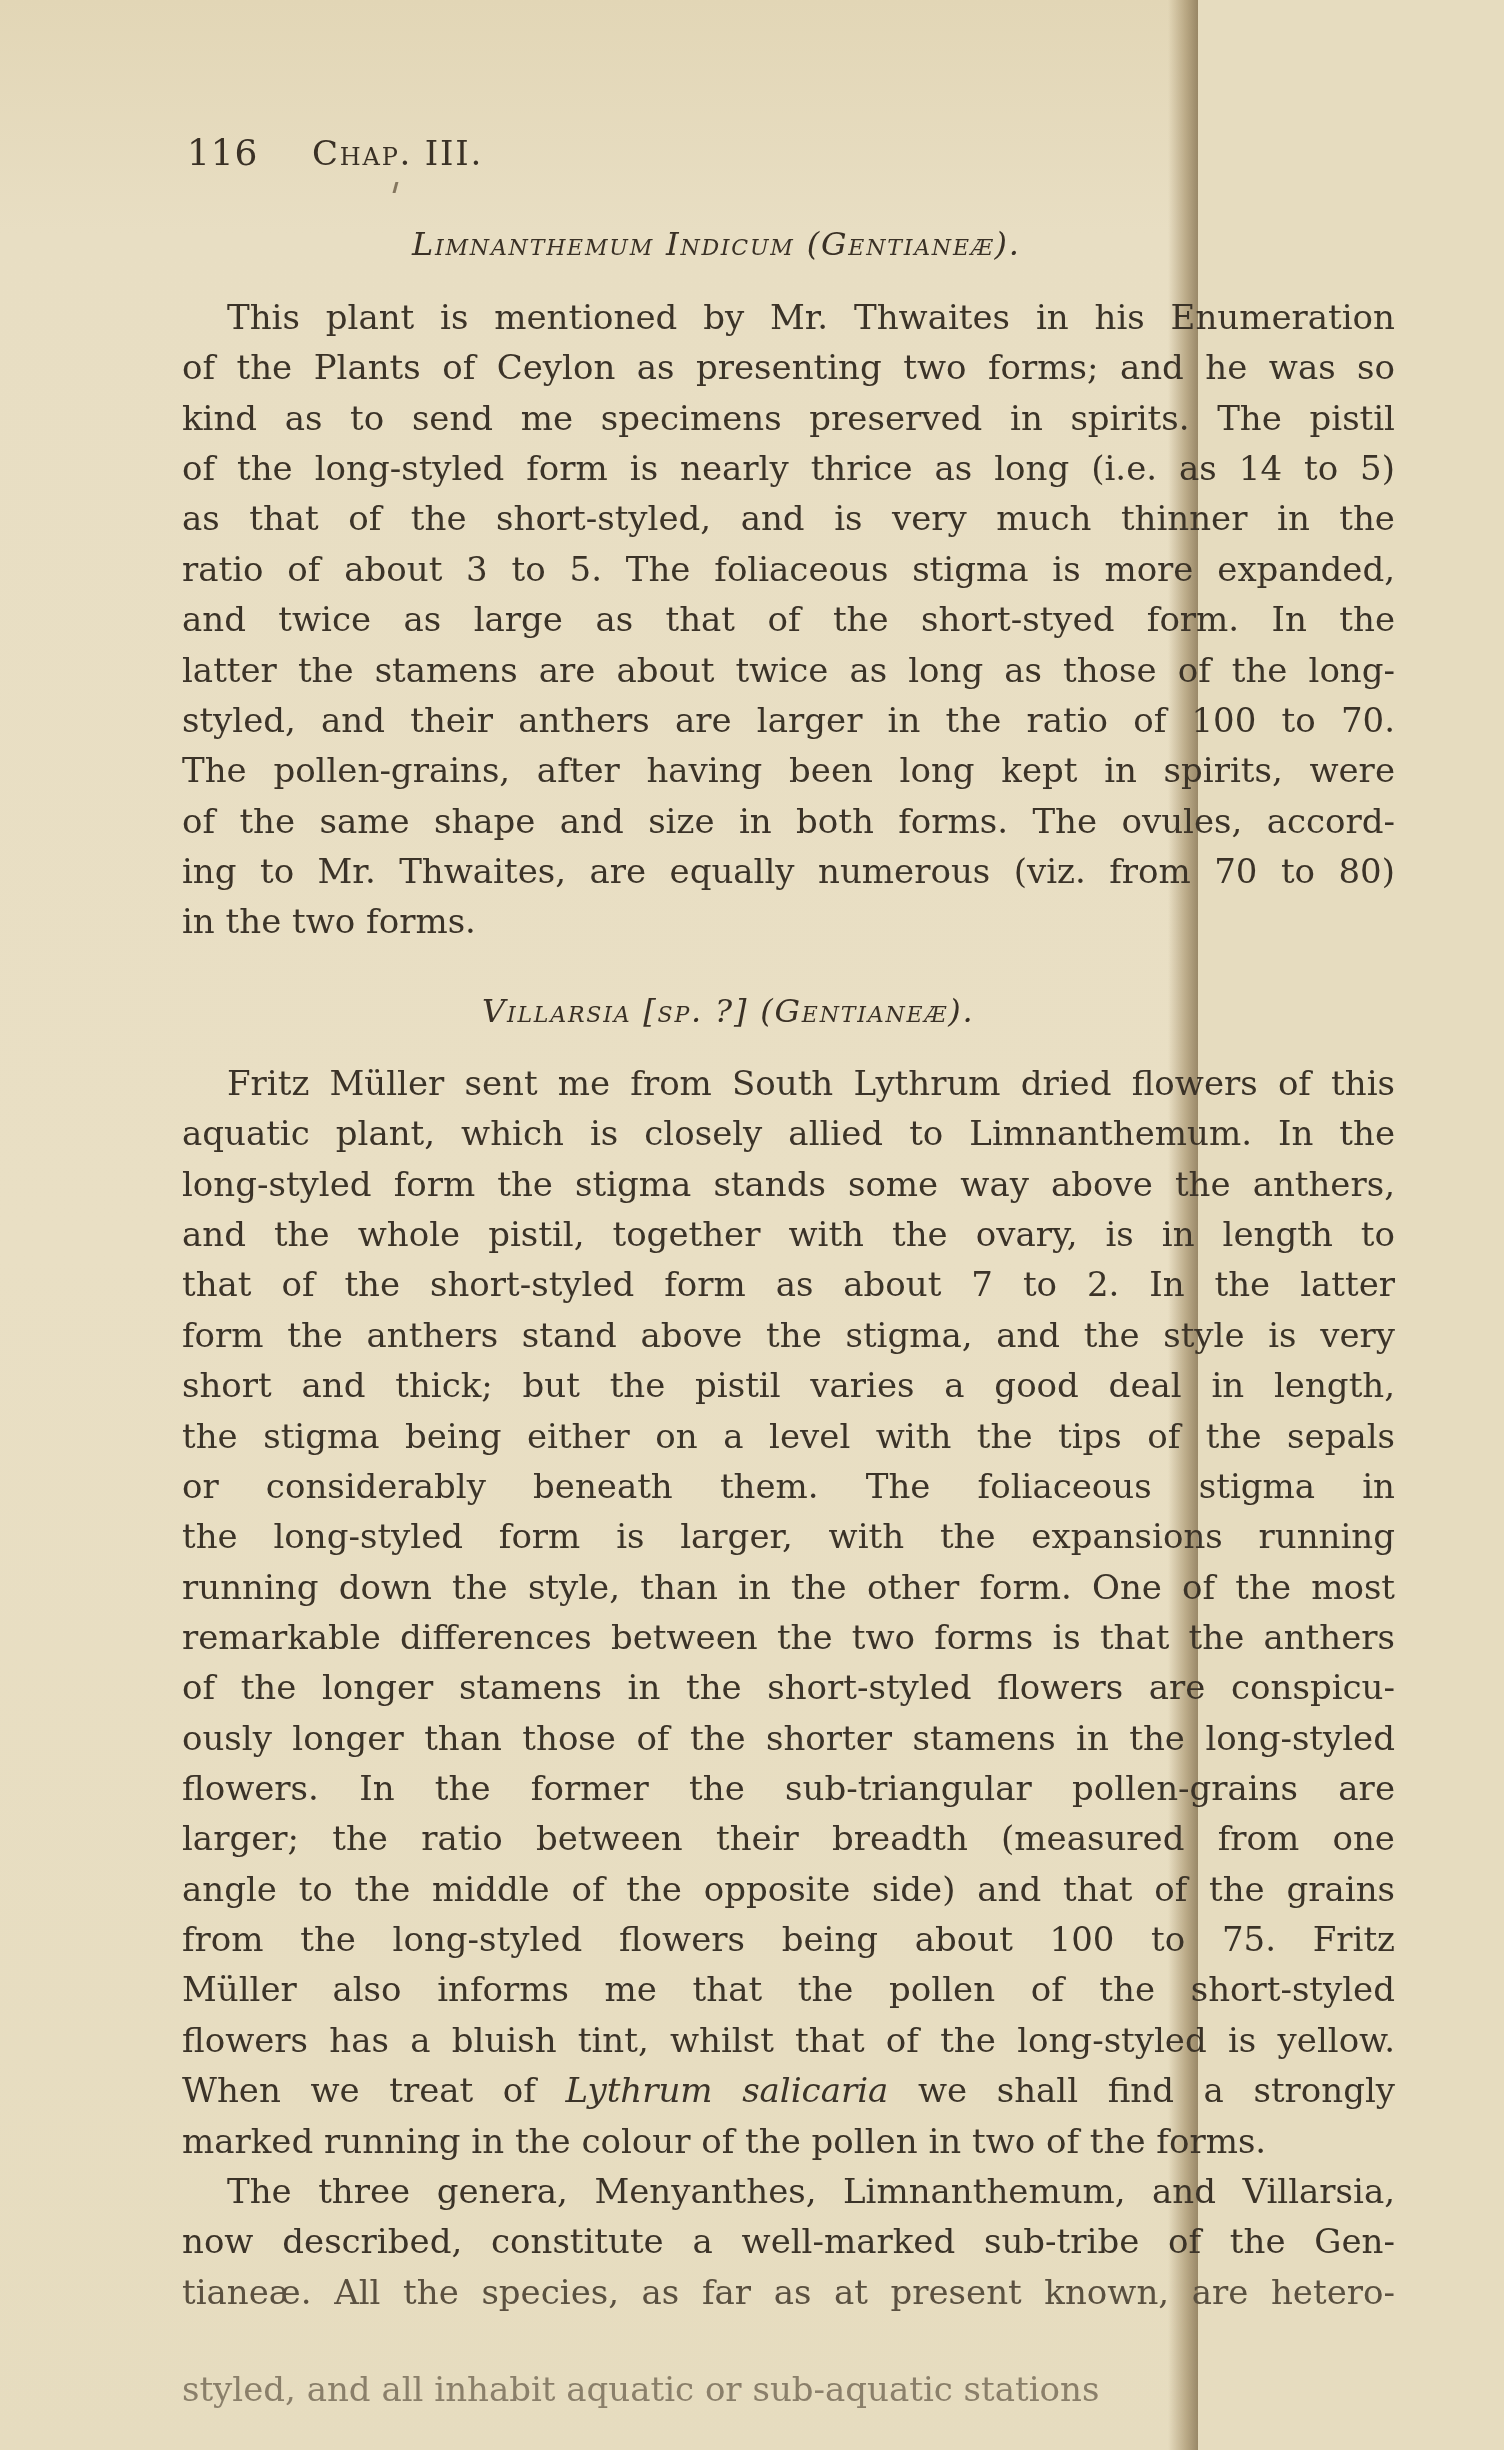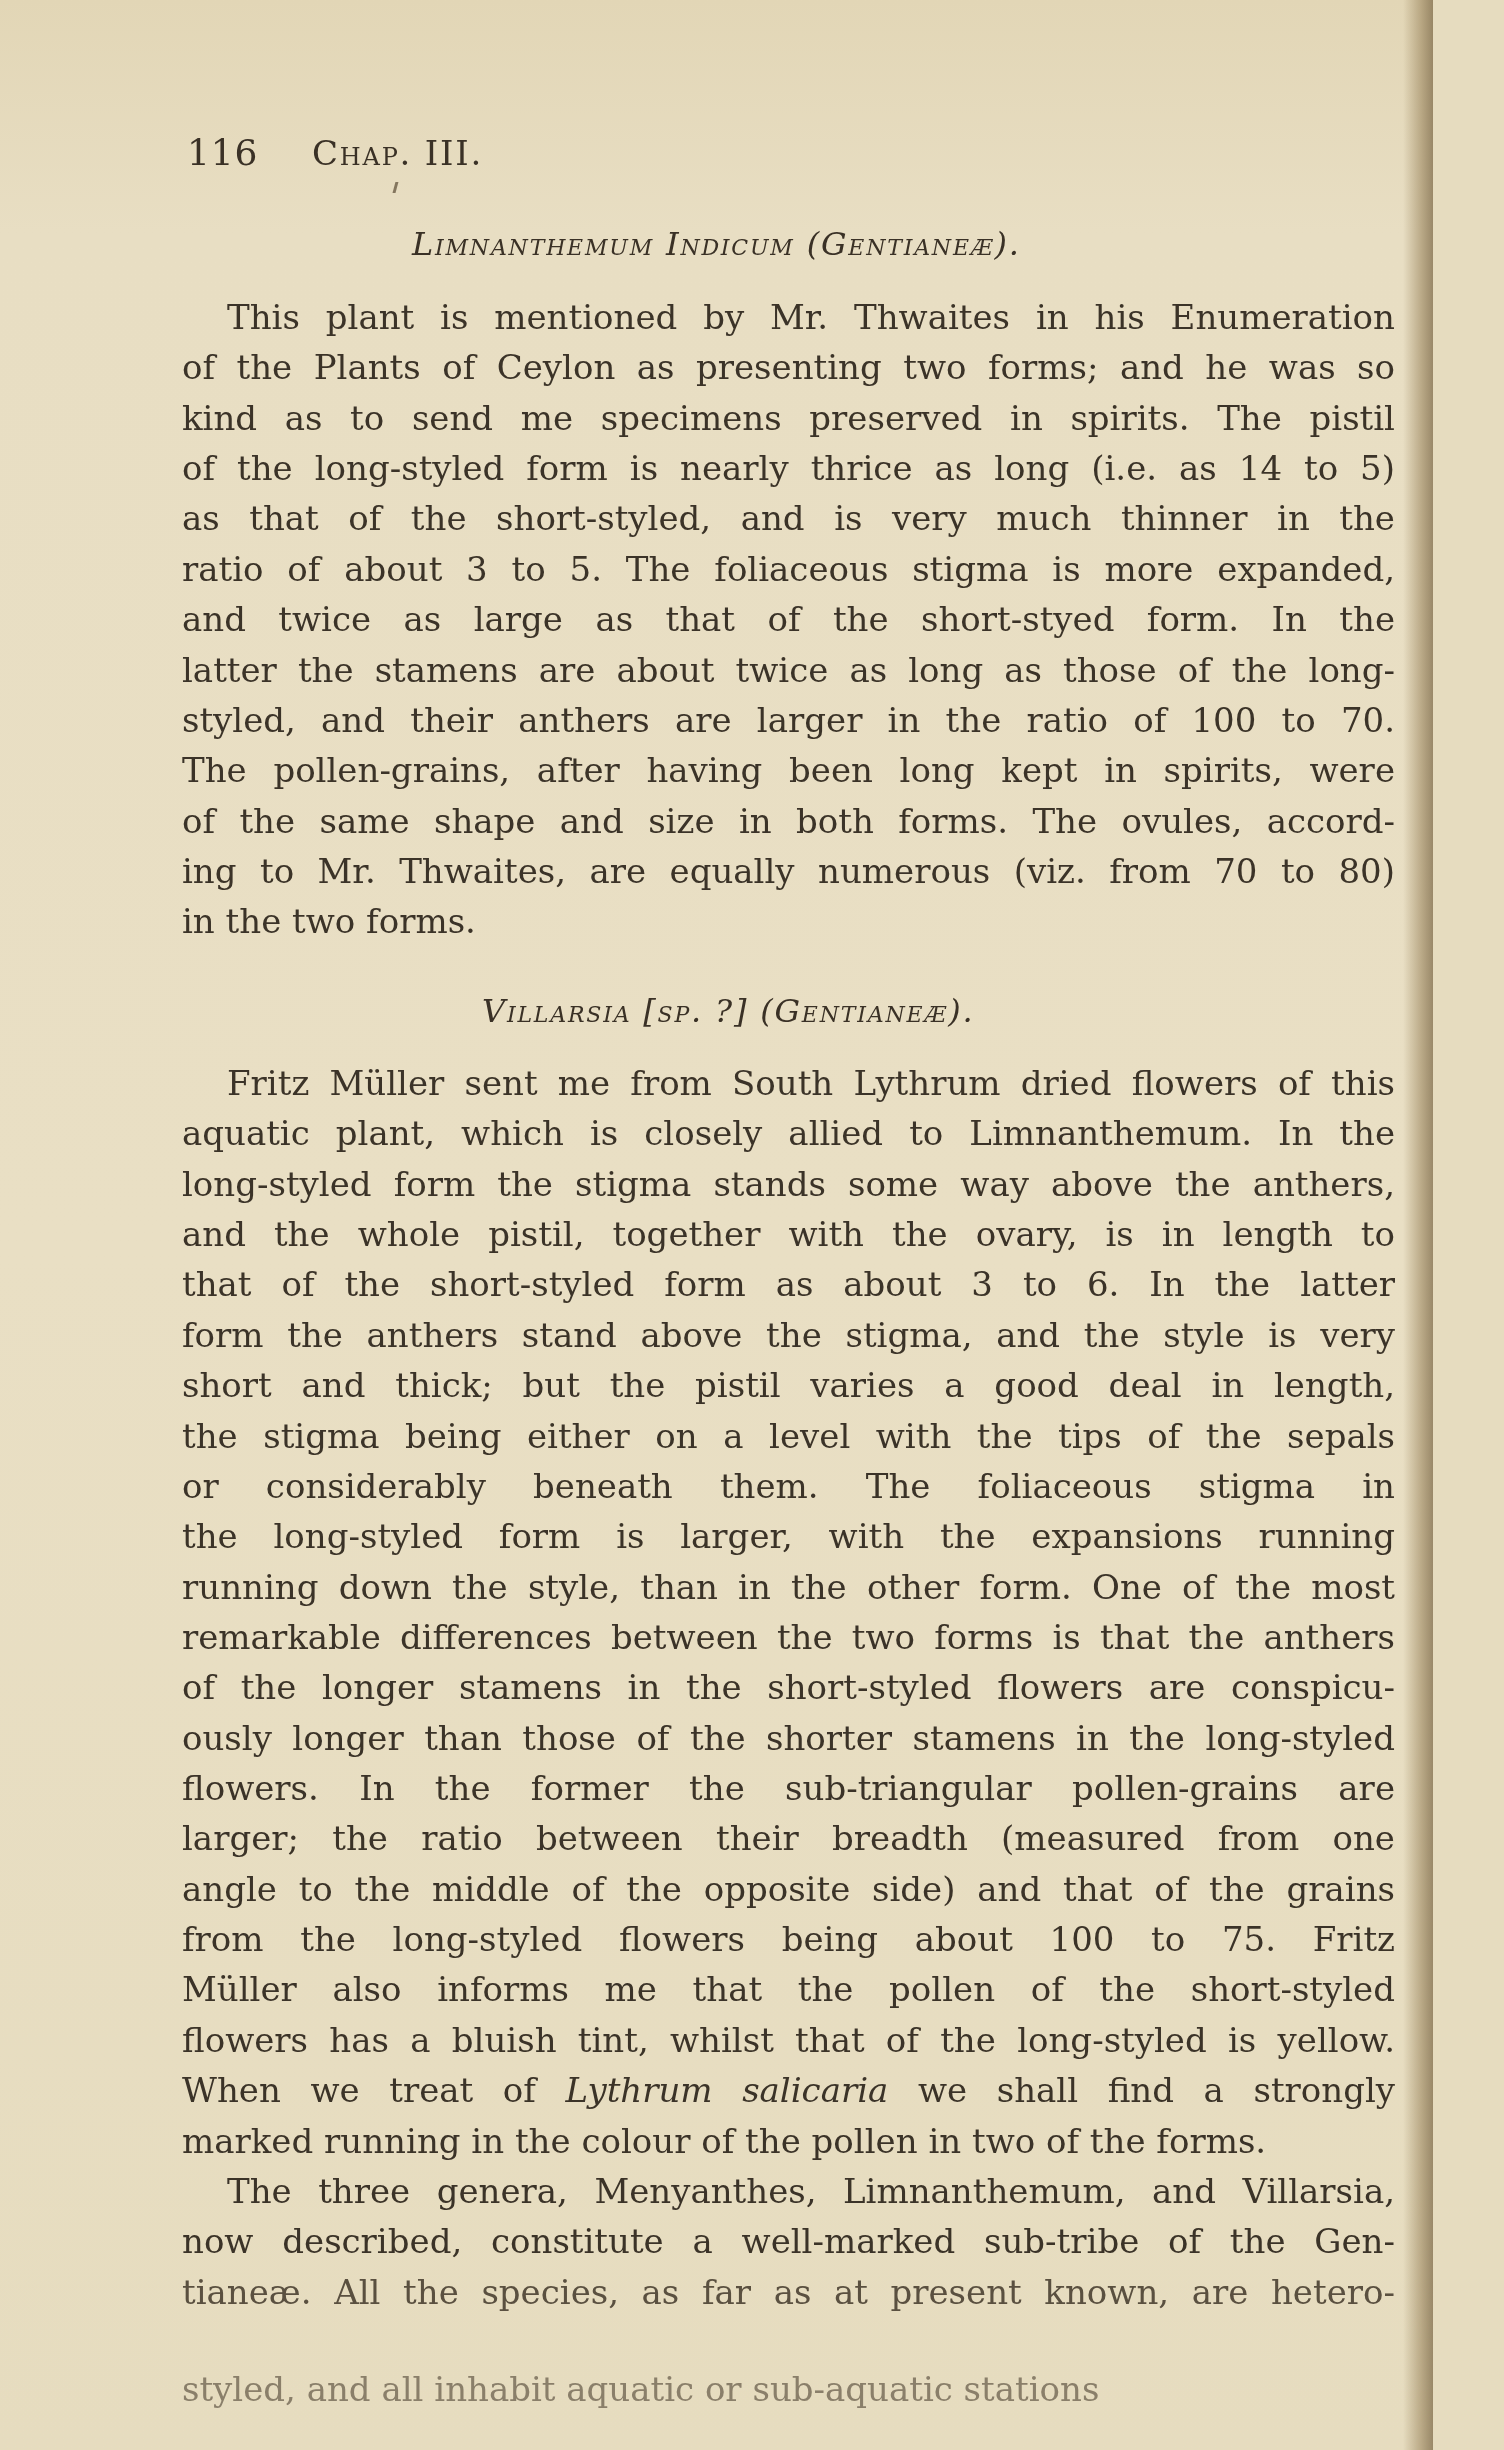--- a/index.html
+++ b/index.html
@@ -4,21 +4,21 @@
 <style>
   html, body { margin: 0; padding: 0; }
   body {
     width: 1505px; height: 2450px; overflow: hidden;
     background: #e6dcbf;
     position: relative;
     font-family: "DejaVu Serif", "Liberation Serif", serif;
     color: #3a3226;
   }
   .page {
-    position: absolute; left: 0; top: 0; width: 1433px; height: 2450px;
+    position: absolute; left: 0; top: 0; width: 1198px; height: 2450px;
     background:
       linear-gradient(to right, rgba(0,0,0,0) 0px, rgba(0,0,0,0) 1431px, rgba(120,100,60,0.18) 1476px, rgba(90,72,40,0.45) 1505px),
       linear-gradient(to bottom, #e2d6b6 0px, #e8dec3 233px, #e9dfc4 1252px, #e6dcbf 2450px);
   }
   .edge-shadow {
     position: absolute; top: 0; right: 0; width: 30px; height: 2450px;
     background: linear-gradient(to right, rgba(160,140,100,0) 0%, rgba(150,128,88,0.55) 60%, rgba(120,100,66,0.7) 100%);
   }
   .header {
     position: absolute; left: 187px; top: 132px; width: 1210px; height: 45px;
@@ -81,21 +81,21 @@
     <div class="line last" style="top:604px">in the two forms.</div>
   </div>
 
   <div class="section-heading h2">Villarsia [sp. ?] (Gentianeæ).</div>
 
   <div class="para" style="top:1058px;">
     <div class="line indent" style="top:0px">Fritz Müller sent me from South Lythrum dried flowers of this</div>
     <div class="line" style="top:50px">aquatic plant, which is closely allied to Limnanthemum. In the</div>
     <div class="line" style="top:101px">long-styled form the stigma stands some way above the anthers,</div>
     <div class="line" style="top:151px">and the whole pistil, together with the ovary, is in length to</div>
-    <div class="line" style="top:201px">that of the short-styled form as about 3 to 6. In the latter</div>
+    <div class="line" style="top:201px">that of the short-styled form as about 7 to 2. In the latter</div>
     <div class="line" style="top:252px">form the anthers stand above the stigma, and the style is very</div>
     <div class="line" style="top:302px">short and thick; but the pistil varies a good deal in length,</div>
     <div class="line" style="top:353px">the stigma being either on a level with the tips of the sepals</div>
     <div class="line" style="top:403px">or considerably beneath them. The foliaceous stigma in</div>
     <div class="line" style="top:453px">the long-styled form is larger, with the expansions running</div>
     <div class="line" style="top:504px">running down the style, than in the other form. One of the most</div>
     <div class="line" style="top:554px">remarkable differences between the two forms is that the anthers</div>
     <div class="line" style="top:604px">of the longer stamens in the short-styled flowers are conspicu-</div>
     <div class="line" style="top:655px">ously longer than those of the shorter stamens in the long-styled</div>
     <div class="line" style="top:705px">flowers. In the former the sub-triangular pollen-grains are</div>

